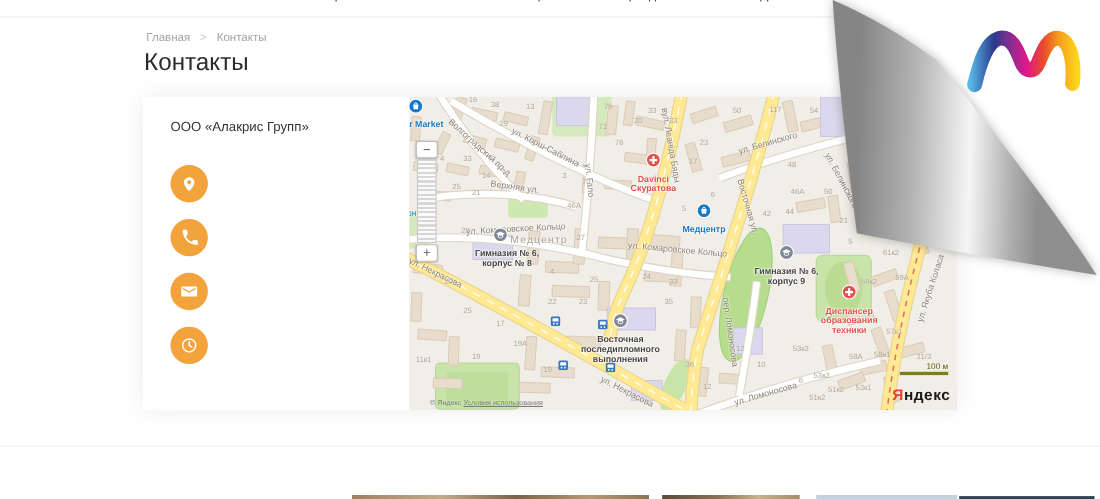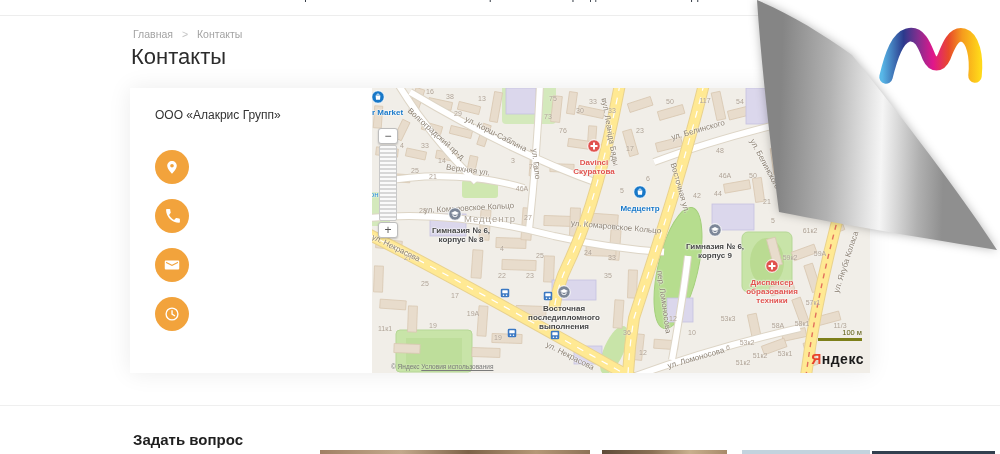--- a/index.html
+++ b/index.html
@@ -464,21 +464,20 @@
       </div>
       <div class="ylogo"><span class="ya">Я</span><span class="rest">ндекс</span></div>
       <div class="attrib">
         <span>© Яндекс</span>
         <a>Условия использования</a>
       </div>
     </div>
   </section>
 
   <div class="separator"></div>
-  <h2 class="ask-title">Задать вопрос</h2>
 
   <div class="strip strip1"></div>
   <div class="strip strip2"></div>
   <div class="strip strip3"></div>
   <div class="strip strip4"></div>
 
   <svg class="curl-overlay" width="1000" height="454" viewBox="0 0 1000 454">
     <defs>
       <linearGradient id="curlGrad" gradientUnits="userSpaceOnUse" x1="780" y1="120" x2="945" y2="125">
         <stop offset="0" stop-color="#858585"></stop>

